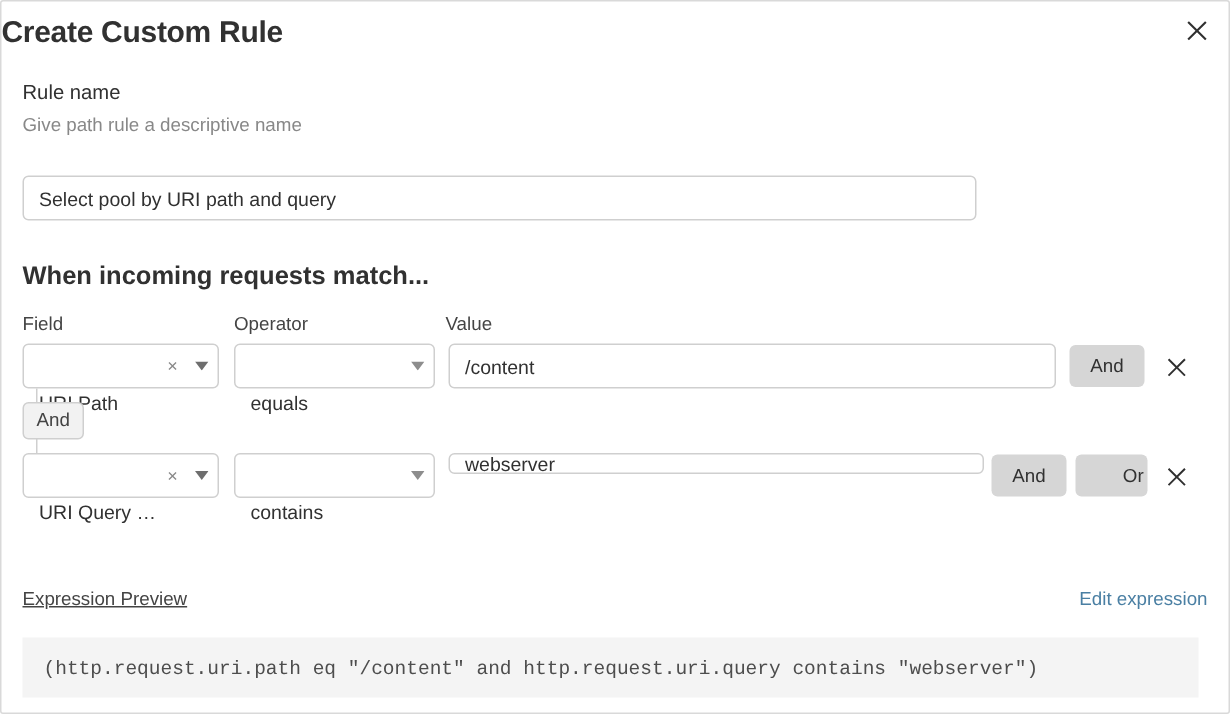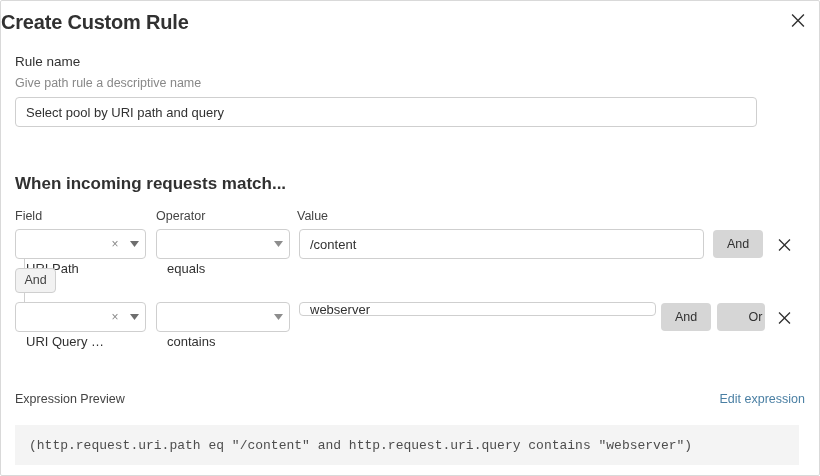--- a/index.html
+++ b/index.html
@@ -75,22 +75,22 @@
     border-radius: 4px;
     background: #ffffff;
     font-family: "Liberation Sans", sans-serif;
     font-size: 13px;
     color: #313131;
     padding: 0 10px;
     outline: none;
   }
   #rule-name-input {
     left: 14px;
-    top: 96px;
-    width: 742px;
+    top: 116px;
+    width: 636px;
     height: 30px;
   }
 
   
   .section-heading {
     position: absolute;
     left: 14px;
     top: 173px;
     font-size: 17px;
     font-weight: bold;
@@ -229,20 +229,21 @@
   }
 
   
   .expr-label {
     position: absolute;
     left: 14px;
     top: 390px;
     font-size: 12.5px;
     color: #444444;
     line-height: 16px;
+    text-decoration: underline;
   }
   .expr-edit-link {
     position: absolute;
     right: 14px;
     top: 390px;
     font-size: 12.5px;
     color: #4a7fa3;
     line-height: 16px;
     text-decoration: none;
     cursor: pointer;

